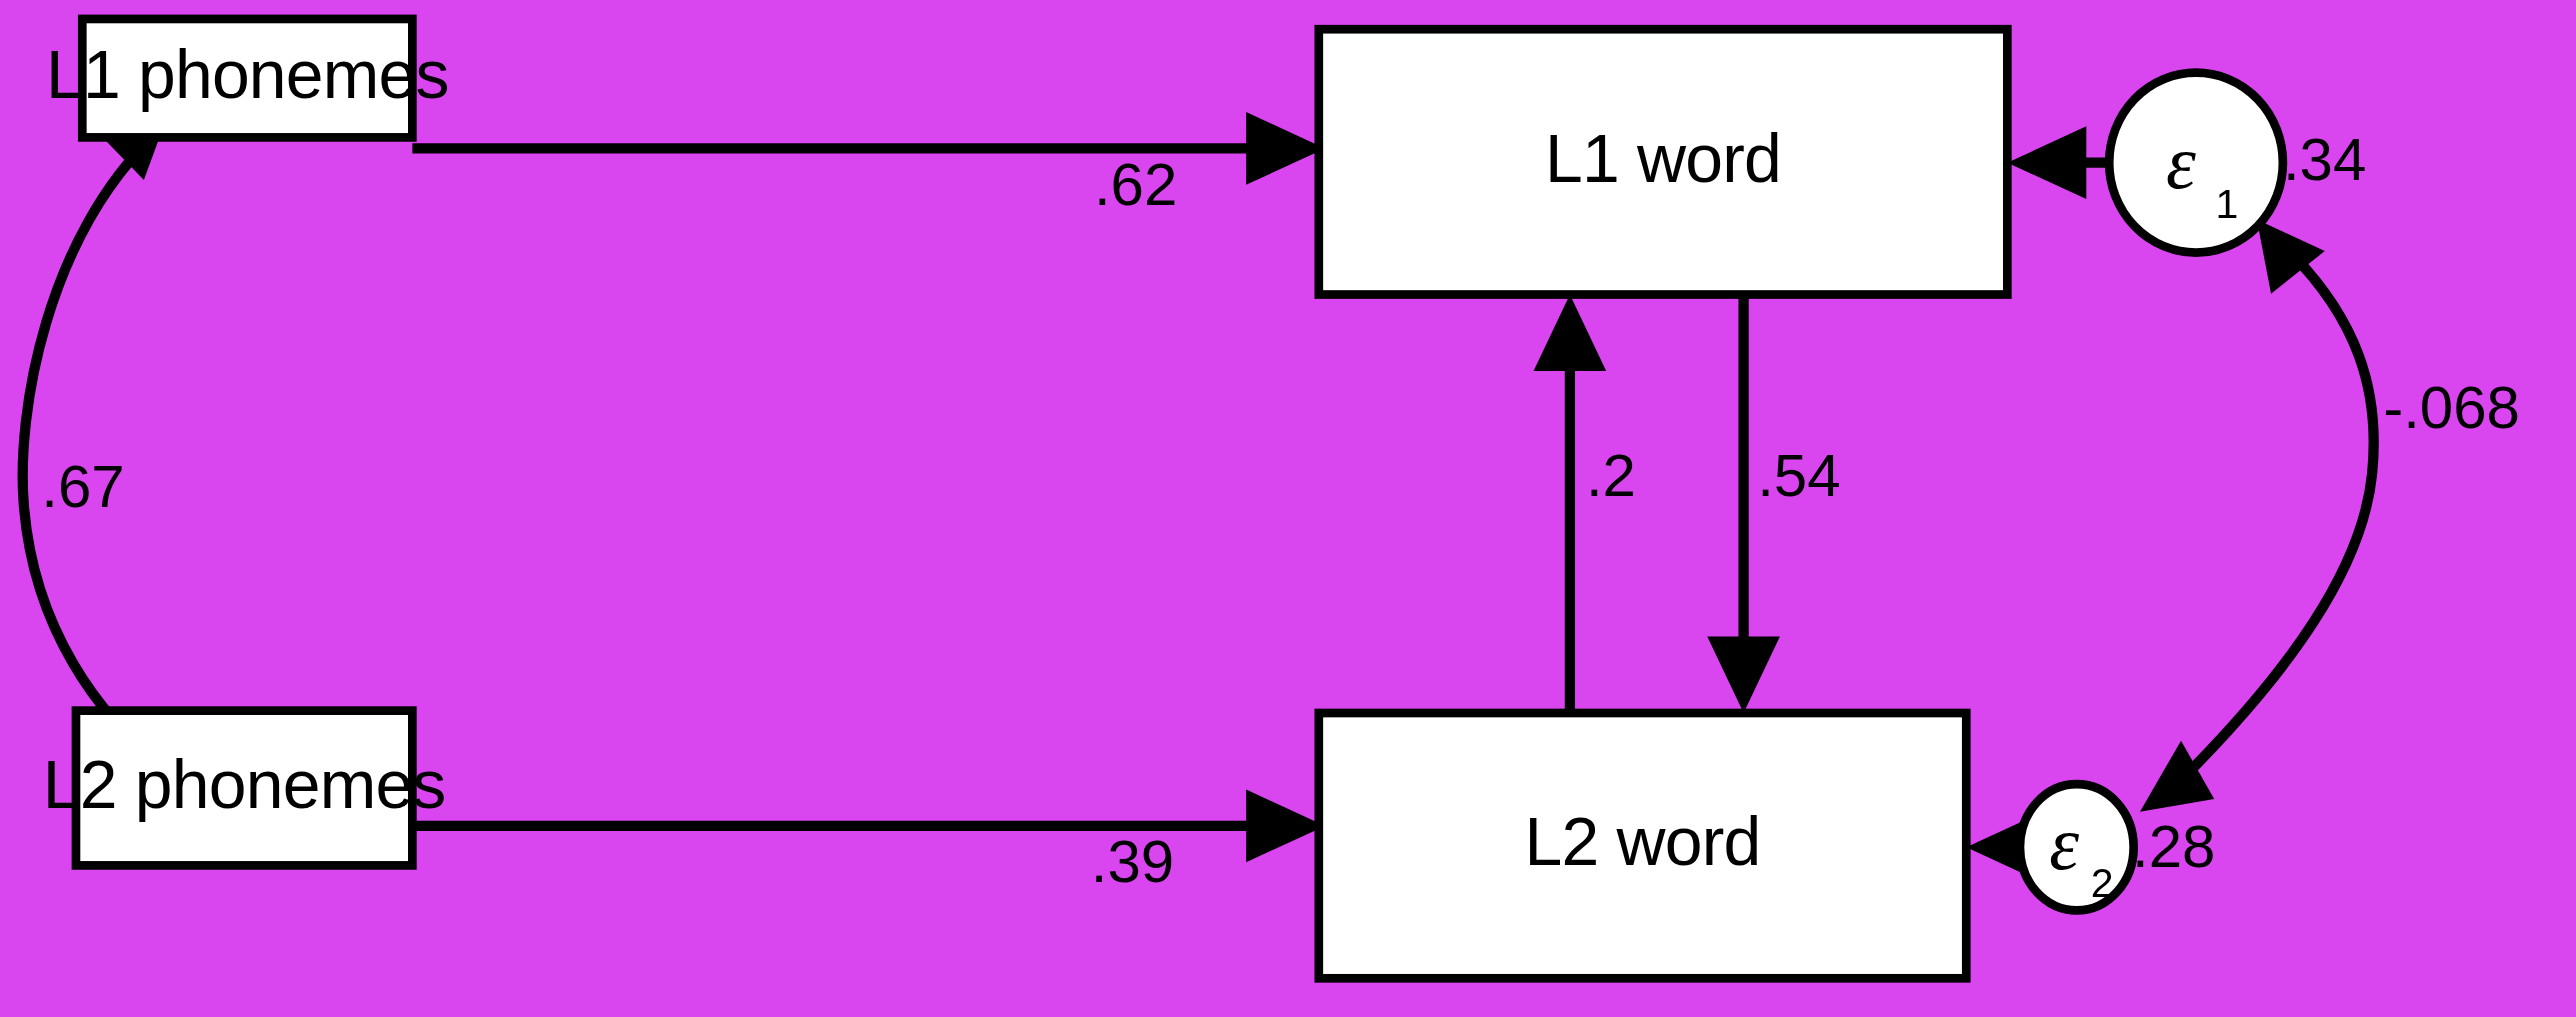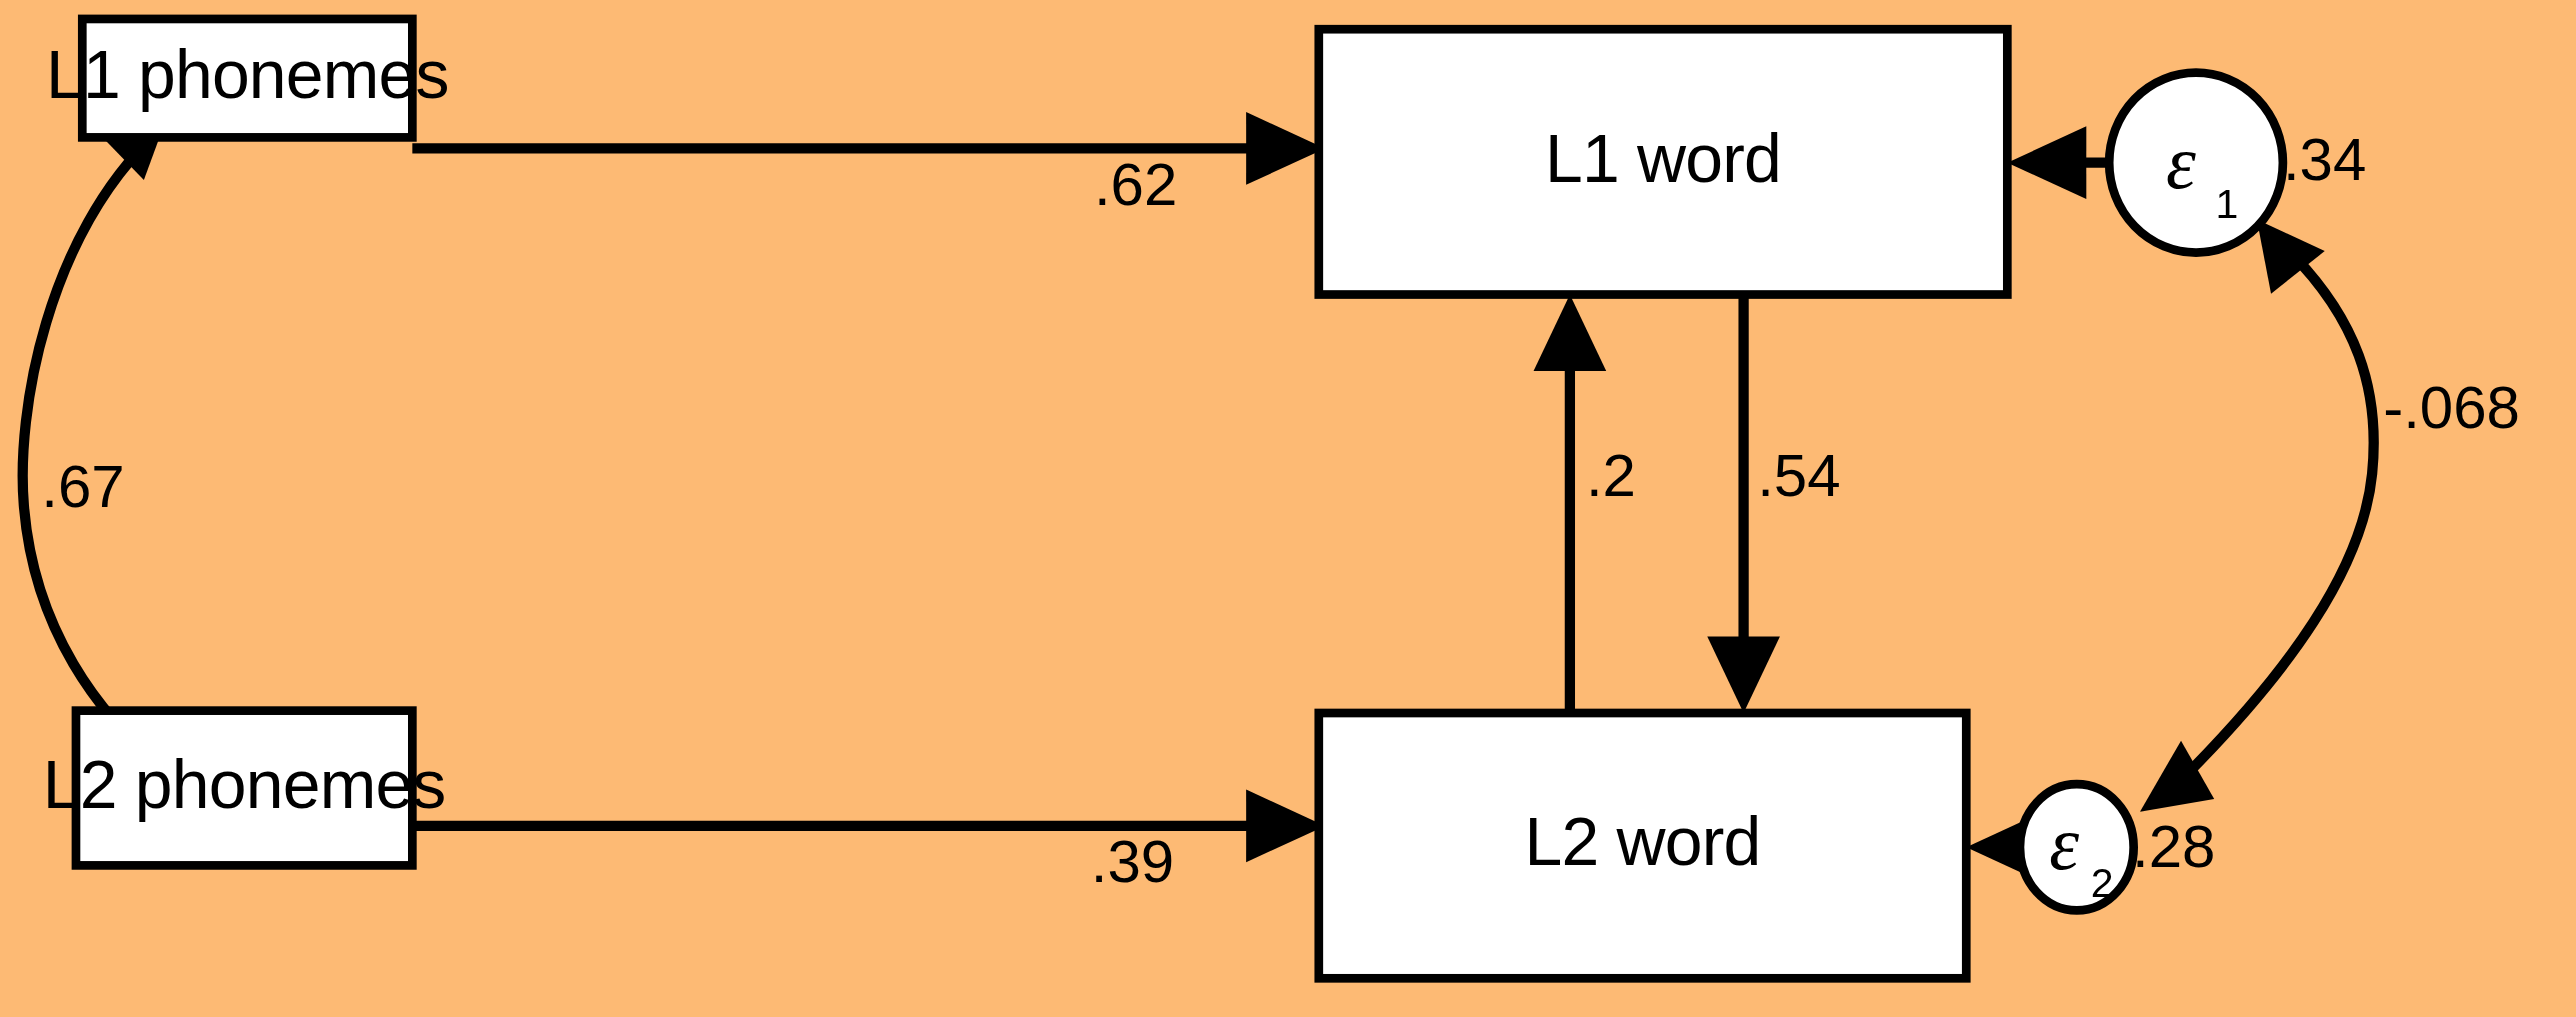--- a/index.html
+++ b/index.html
@@ -7,21 +7,21 @@
     padding: 0;
     background: #ffffff;
   }
   body {
     font-family: "Liberation Sans", sans-serif;
   }
   #diagram-root {
     position: relative;
     width: 2576px;
     height: 1017px;
-    background: #fdba74;
+    background: #d946ef;
     overflow: hidden;
   }
   #diagram-svg {
     position: absolute;
     inset: 0;
     width: 2576px;
     height: 1017px;
     display: block;
   }
   .node-box {

